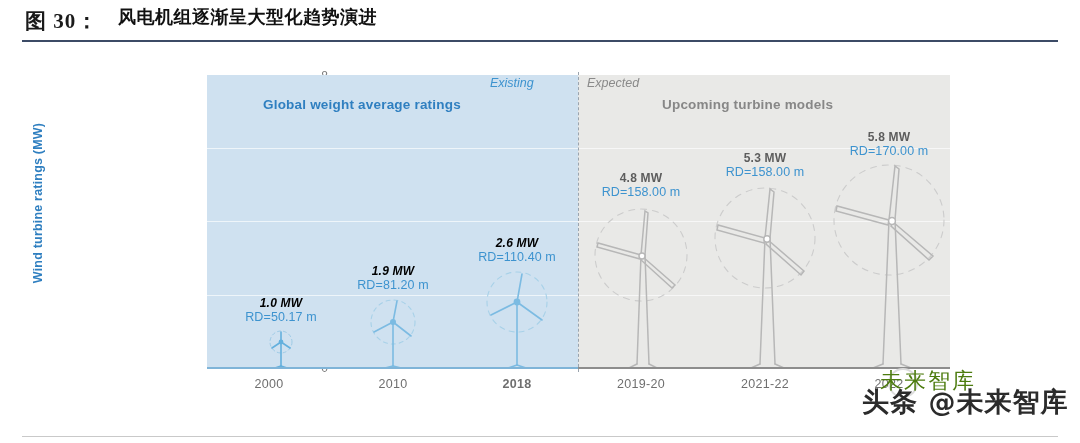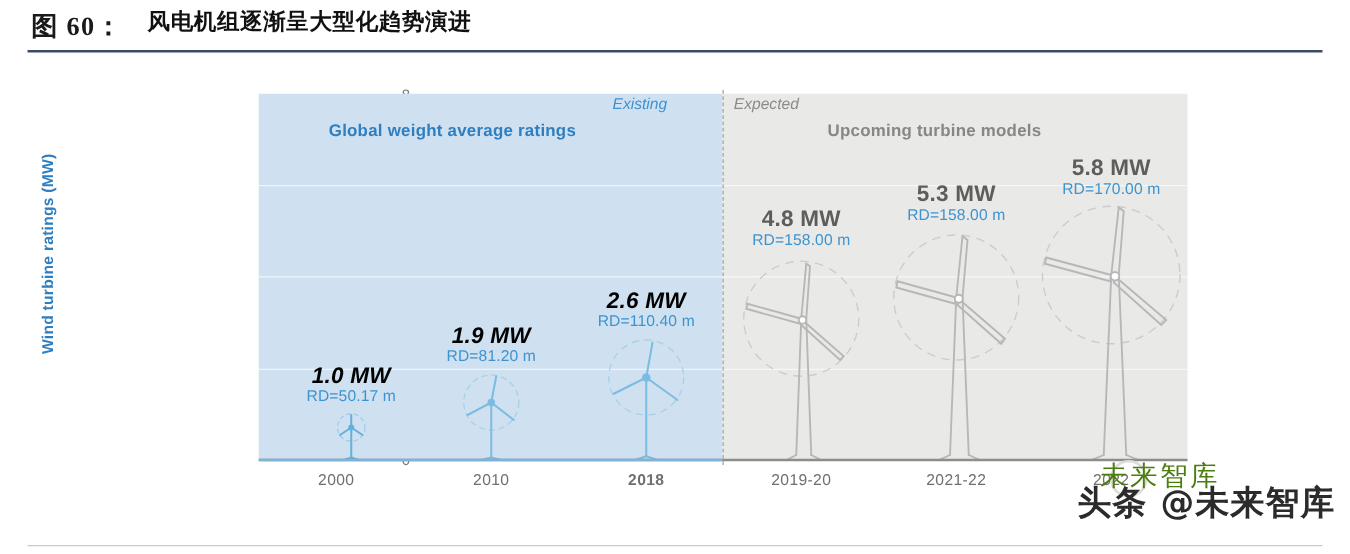--- a/index.html
+++ b/index.html
@@ -160,21 +160,21 @@
   .zone-flag.blue { color: #3d93cf; left: 283px; }
   .zone-flag.gray { color: #8a8a8a; left: 380px; }
 
   
   .turbine-group {
     position: absolute;
     bottom: 0;
     text-align: center;
   }
   .t-mw {
-    font-size: 18px;
+    font-size: 12px;
     font-weight: bold;
     letter-spacing: 0.2px;
     white-space: nowrap;
     line-height: 1.15;
   }
   .t-rd {
     font-size: 12.5px;
     letter-spacing: 0.1px;
     white-space: nowrap;
     line-height: 1.25;
@@ -217,21 +217,21 @@
     left: 22px; top: 436px;
     width: 1036px;
     height: 1px;
     background: #c9c9c9;
   }
 </style>
 </head>
 <body>
 
 <div class="fig-header">
-  <div class="fig-label">图 60：</div>
+  <div class="fig-label">图 30：</div>
   <div class="fig-title">风电机组逐渐呈大型化趋势演进</div>
   <div class="fig-rule"></div>
 </div>
 
 <div class="chart-wrap">
 
   <div class="y-axis-title">Wind turbine ratings (MW)</div>
 
   <div class="ytick" style="top: 21px;">8</div>
   <div class="ytick" style="top: 94px;">6</div>

